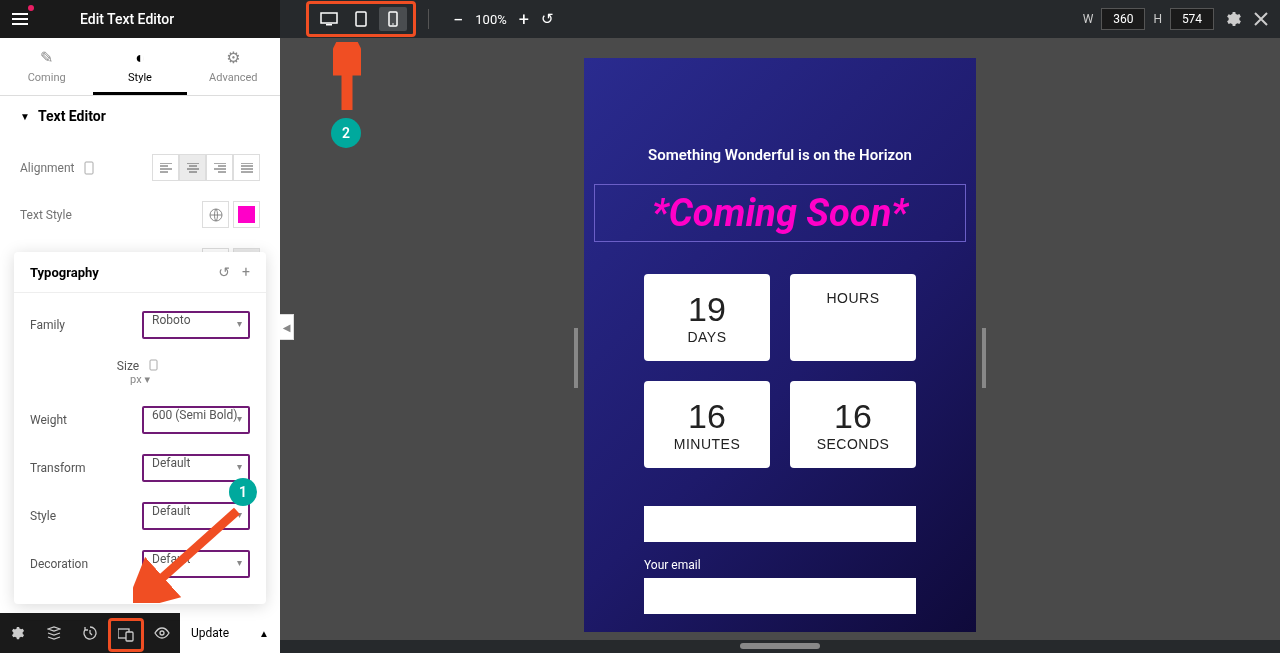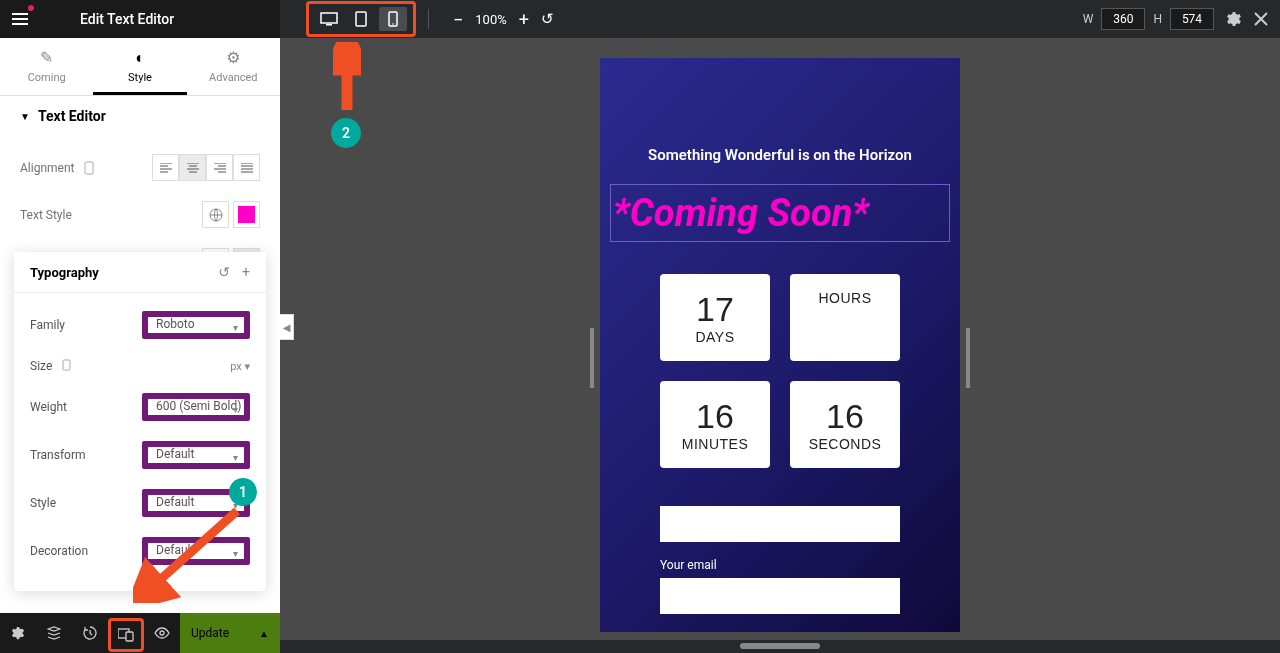--- a/index.html
+++ b/index.html
@@ -53,45 +53,45 @@
 .pencil-btn { width: 27px; height: 27px; border: 1px solid #ddd; background: #ebebeb; display: flex; align-items: center; justify-content: center; cursor: pointer; }
 
 
 .typo-popout { position: absolute; left: 14px; top: 252px; width: 252px; background: #fff; border-radius: 4px; box-shadow: 0 2px 16px rgba(0,0,0,0.15); z-index: 10; }
 .typo-header { display: flex; align-items: center; justify-content: space-between; padding: 12px 16px; border-bottom: 1px solid #eee; }
 .typo-title { font-size: 13px; font-weight: 700; }
 .typo-header-btns { display: flex; gap: 12px; }
 .typo-header-btn { cursor: pointer; font-size: 14px; color: #888; }
 .typo-body { padding: 8px 16px 16px; }
 .typo-row { display: flex; align-items: center; justify-content: space-between; padding: 10px 0; font-size: 12px; color: #555; }
-.typo-select { width: 108px; height: 28px; border: 6px solid #701a75; padding: 0 8px; font-size: 12px; color: #555; cursor: pointer; background: #fff; position: relative; border-radius: 2px; }
+.typo-select { width: 108px; height: 28px; border: 2px solid #701a75; padding: 0 8px; font-size: 12px; color: #555; cursor: pointer; background: #fff; position: relative; border-radius: 2px; }
 .typo-select::after { content: '▾'; position: absolute; right: 6px; top: 5px; color: #888; font-size: 10px; }
 .size-row { align-items: flex-start; flex-direction: column; }
-.size-row-top { display: flex; justify-content: space-between; width: 100%; align-items: center; }
+.size-row-top { display: flex; justify-content: space-between; width: 100%; align-items: center; flex-direction: column; }
 .size-controls { display: flex; align-items: center; gap: 8px; width: 100%; margin-top: 8px; }
 .slider { flex: 1; height: 4px; background: #ddd; position: relative; cursor: pointer; }
 .slider-thumb { position: absolute; left: 22%; top: -5px; width: 14px; height: 14px; background: #fff; border: 1px solid #ccc; border-radius: 50%; box-shadow: 0 1px 3px rgba(0,0,0,0.2); }
 .size-input { width: 52px; height: 28px; border: 1px solid #ddd; text-align: left; padding: 0 8px; font-size: 12px; }
 .unit-sel { font-size: 11px; color: #888; cursor: pointer; }
 
 
 .bottom-bar { position: absolute; left: 0; bottom: 0; width: 280px; height: 40px; background: #1a1a1a; display: flex; align-items: center; }
 .bottom-btn { width: 36px; height: 40px; display: flex; align-items: center; justify-content: center; cursor: pointer; color: #ccc; }
 .bottom-btn.highlighted { border: 3px solid #f04e23; border-radius: 4px; height: 34px; margin-top: 3px; }
-.update-btn { flex: 1; background: #4d7c0f; color: #000; height: 40px; display: flex; align-items: center; justify-content: center; font-size: 12px; cursor: pointer; gap: 30px; }
+.update-btn { flex: 1; background: #ffffff; color: #000; height: 40px; display: flex; align-items: center; justify-content: center; font-size: 12px; cursor: pointer; gap: 30px; }
 .update-caret { font-size: 10px; }
 
 
 .canvas-area { position: absolute; left: 280px; top: 38px; right: 0; bottom: 13px; background: #4a4a4a; display: flex; align-items: flex-start; justify-content: center; padding-top: 20px; overflow: hidden; }
-.device-frame { width: 360px; height: 574px; background: linear-gradient(135deg, #2a2b8f 0%, #1e1a6b 55%, #0f0a3a 100%); position: relative; overflow: hidden; }
+.device-frame { width: 392px; height: 574px; background: linear-gradient(135deg, #2a2b8f 0%, #1e1a6b 55%, #0f0a3a 100%); position: relative; overflow: hidden; }
 .frame-handle { position: absolute; width: 4px; height: 60px; background: #888; top: 270px; }
 .frame-handle.left { left: -10px; }
 .frame-handle.right { right: -10px; }
 .preview-subtitle { text-align: center; color: #fff; font-size: 15px; font-weight: 600; margin-top: 88px; }
-.preview-title { color: #ff00c8; font-size: 38px; font-weight: 700; font-style: italic; margin-top: 20px; border: 1px solid #6b5fc7; padding: 6px 2px; margin-left: 10px; margin-right: 10px; }
+.preview-title { text-align: center; color: #ff00c8; font-size: 38px; font-weight: 700; font-style: italic; margin-top: 20px; border: 1px solid #6b5fc7; padding: 6px 2px; margin-left: 10px; margin-right: 10px; }
 .countdown { display: grid; grid-template-columns: 1fr 1fr; gap: 20px; padding: 20px 60px; margin-top: 12px; }
 .count-box { background: #fff; border-radius: 4px; text-align: center; padding: 16px 4px; }
 .count-num { font-size: 34px; font-weight: 400; font-family: 'Arial Narrow', sans-serif; color: #222; }
 .count-label { font-size: 14px; color: #222; letter-spacing: 0.5px; font-family: 'Arial Narrow', sans-serif; }
 .form-area { padding: 0 60px; margin-top: 18px; }
 .form-label { color: #fff; font-size: 12px; margin-bottom: 6px; display: block; }
 .form-input { width: 100%; height: 36px; background: #fff; border: none; margin-bottom: 16px; }
 
 .panel-collapse { position: absolute; left: 280px; top: 314px; width: 14px; height: 26px; background: #fff; border: 1px solid #ddd; border-left: none; display: flex; align-items: center; justify-content: center; cursor: pointer; font-size: 10px; color: #888; z-index: 5; }
 
@@ -348,21 +348,21 @@
 
 <div class="canvas-area">
   <div style="position:relative">
     <div class="frame-handle left"></div>
     <div class="frame-handle right"></div>
     <div class="device-frame">
       <div class="preview-subtitle">Something Wonderful is on the Horizon</div>
       <div class="preview-title">*Coming Soon*</div>
       <div class="countdown">
         <div class="count-box">
-          <div class="count-num">17</div>
+          <div class="count-num">19</div>
           <div class="count-label">DAYS</div>
         </div>
         <div class="count-box">
           <div class="count-label">HOURS</div>
         </div>
         <div class="count-box">
           <div class="count-num">16</div>
           <div class="count-label">MINUTES</div>
         </div>
         <div class="count-box">

